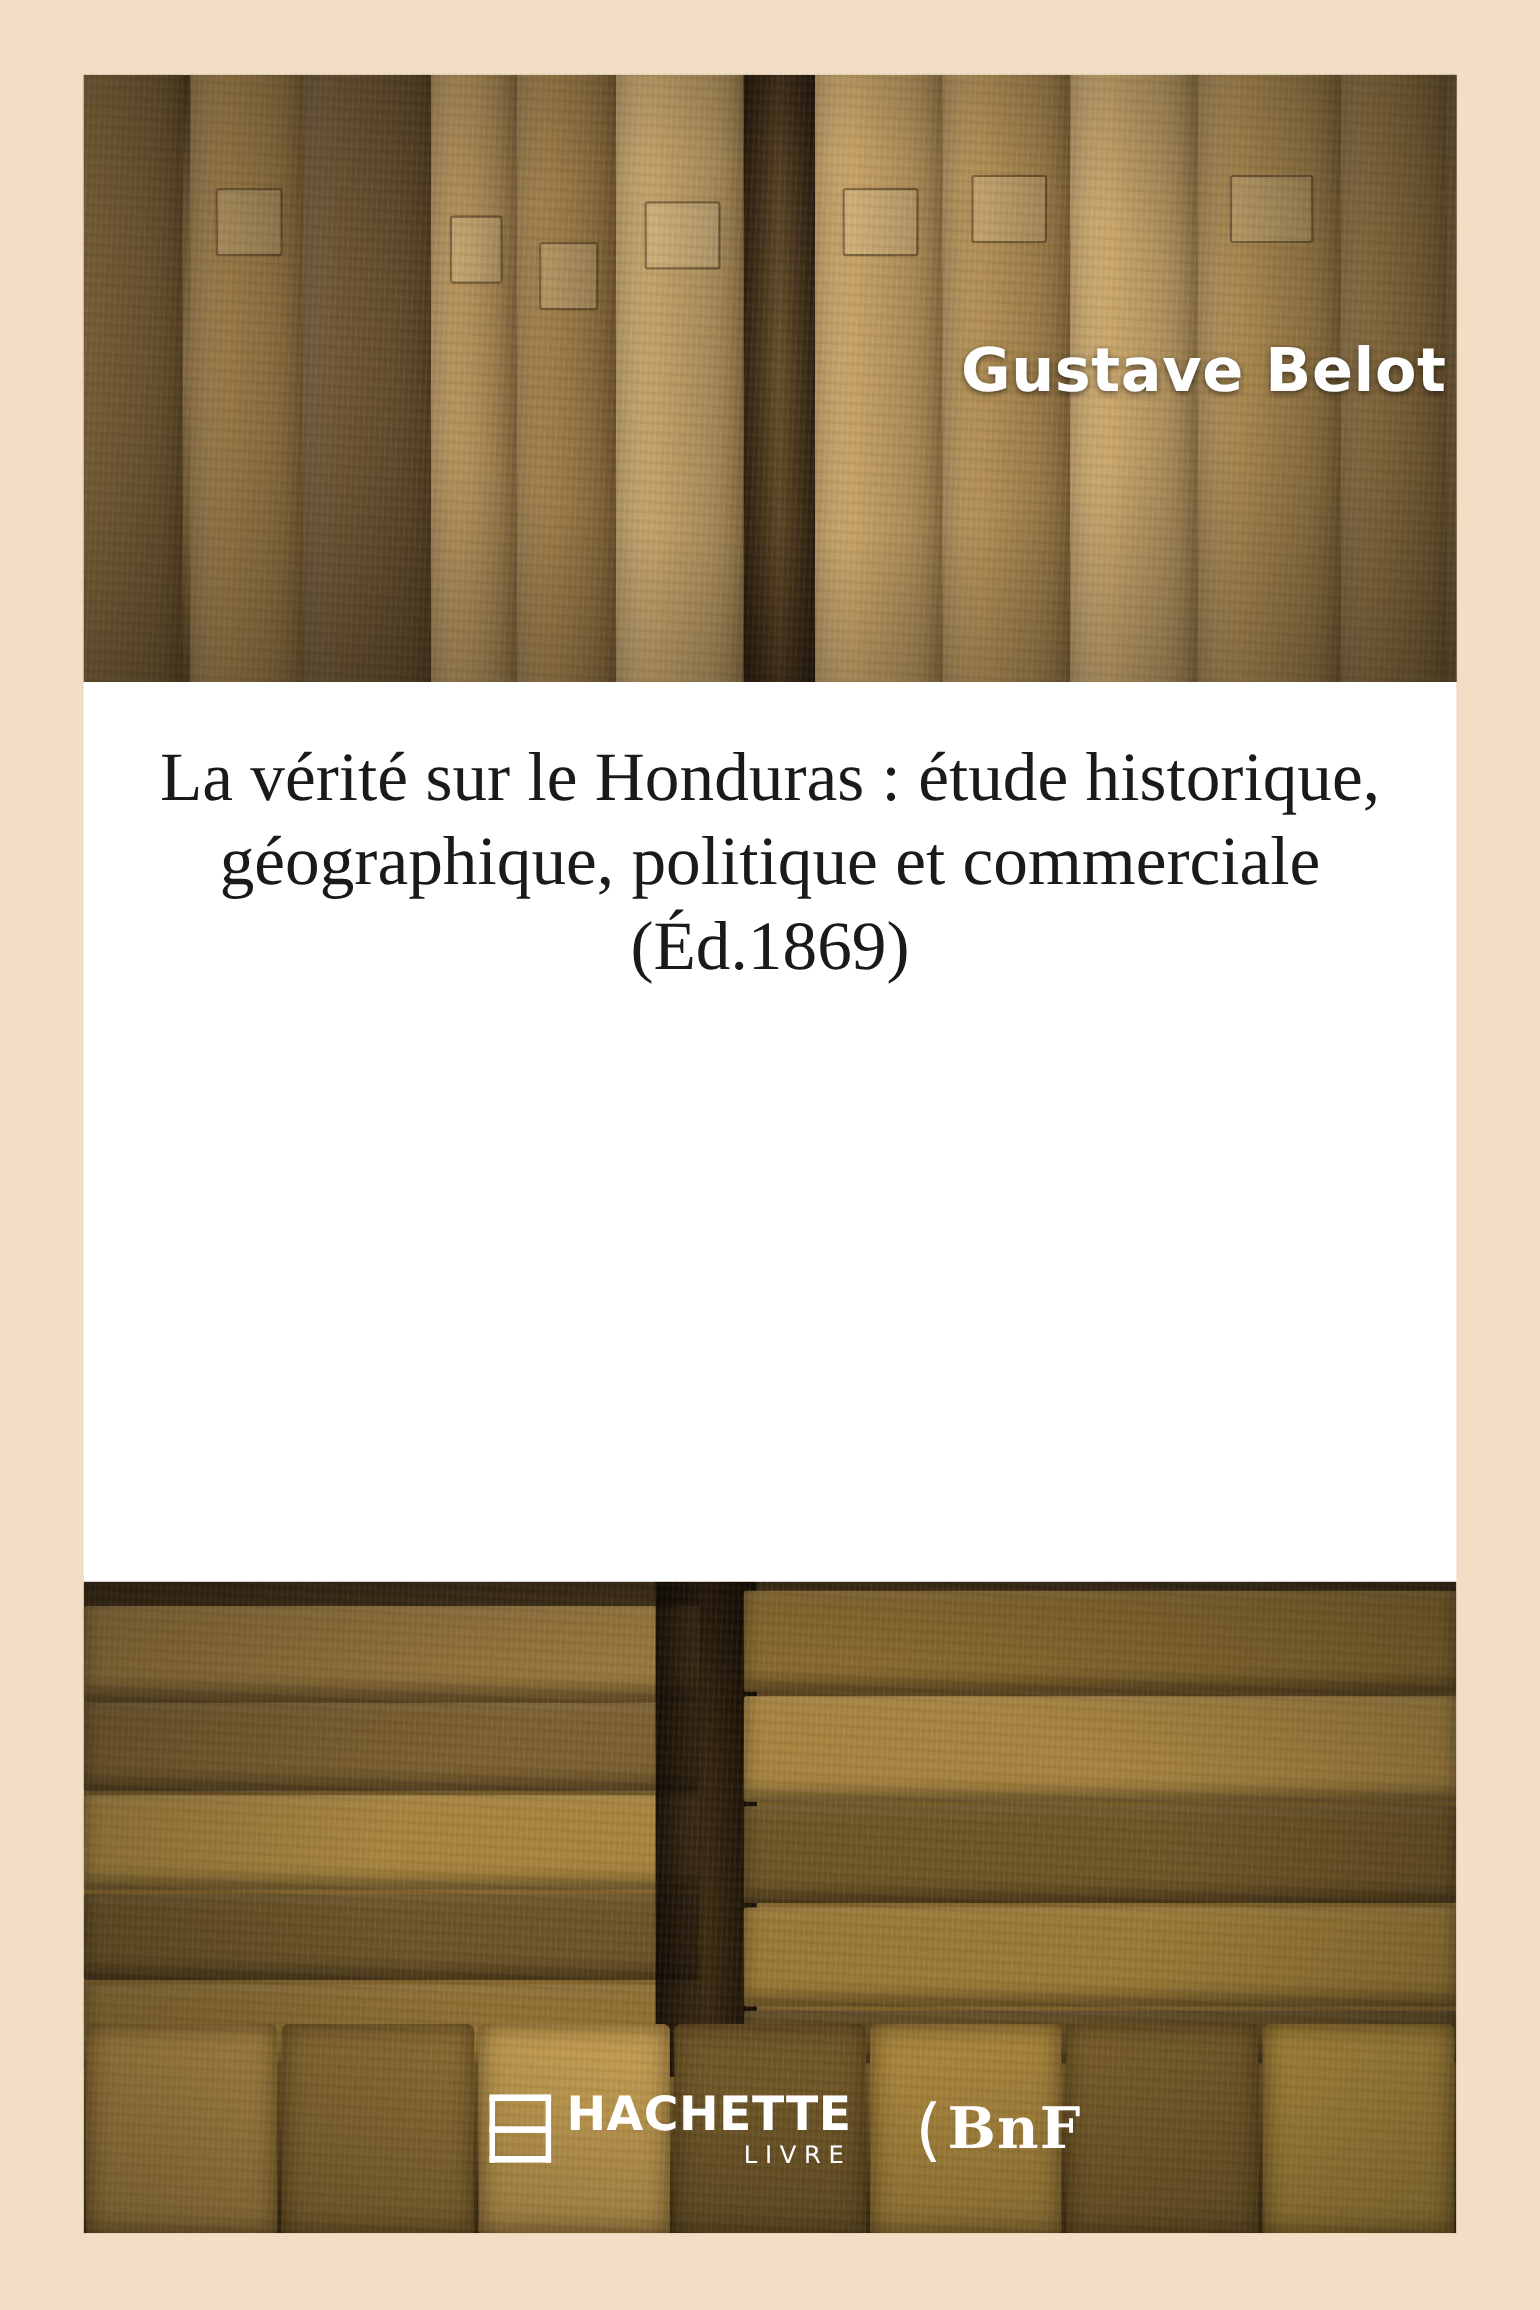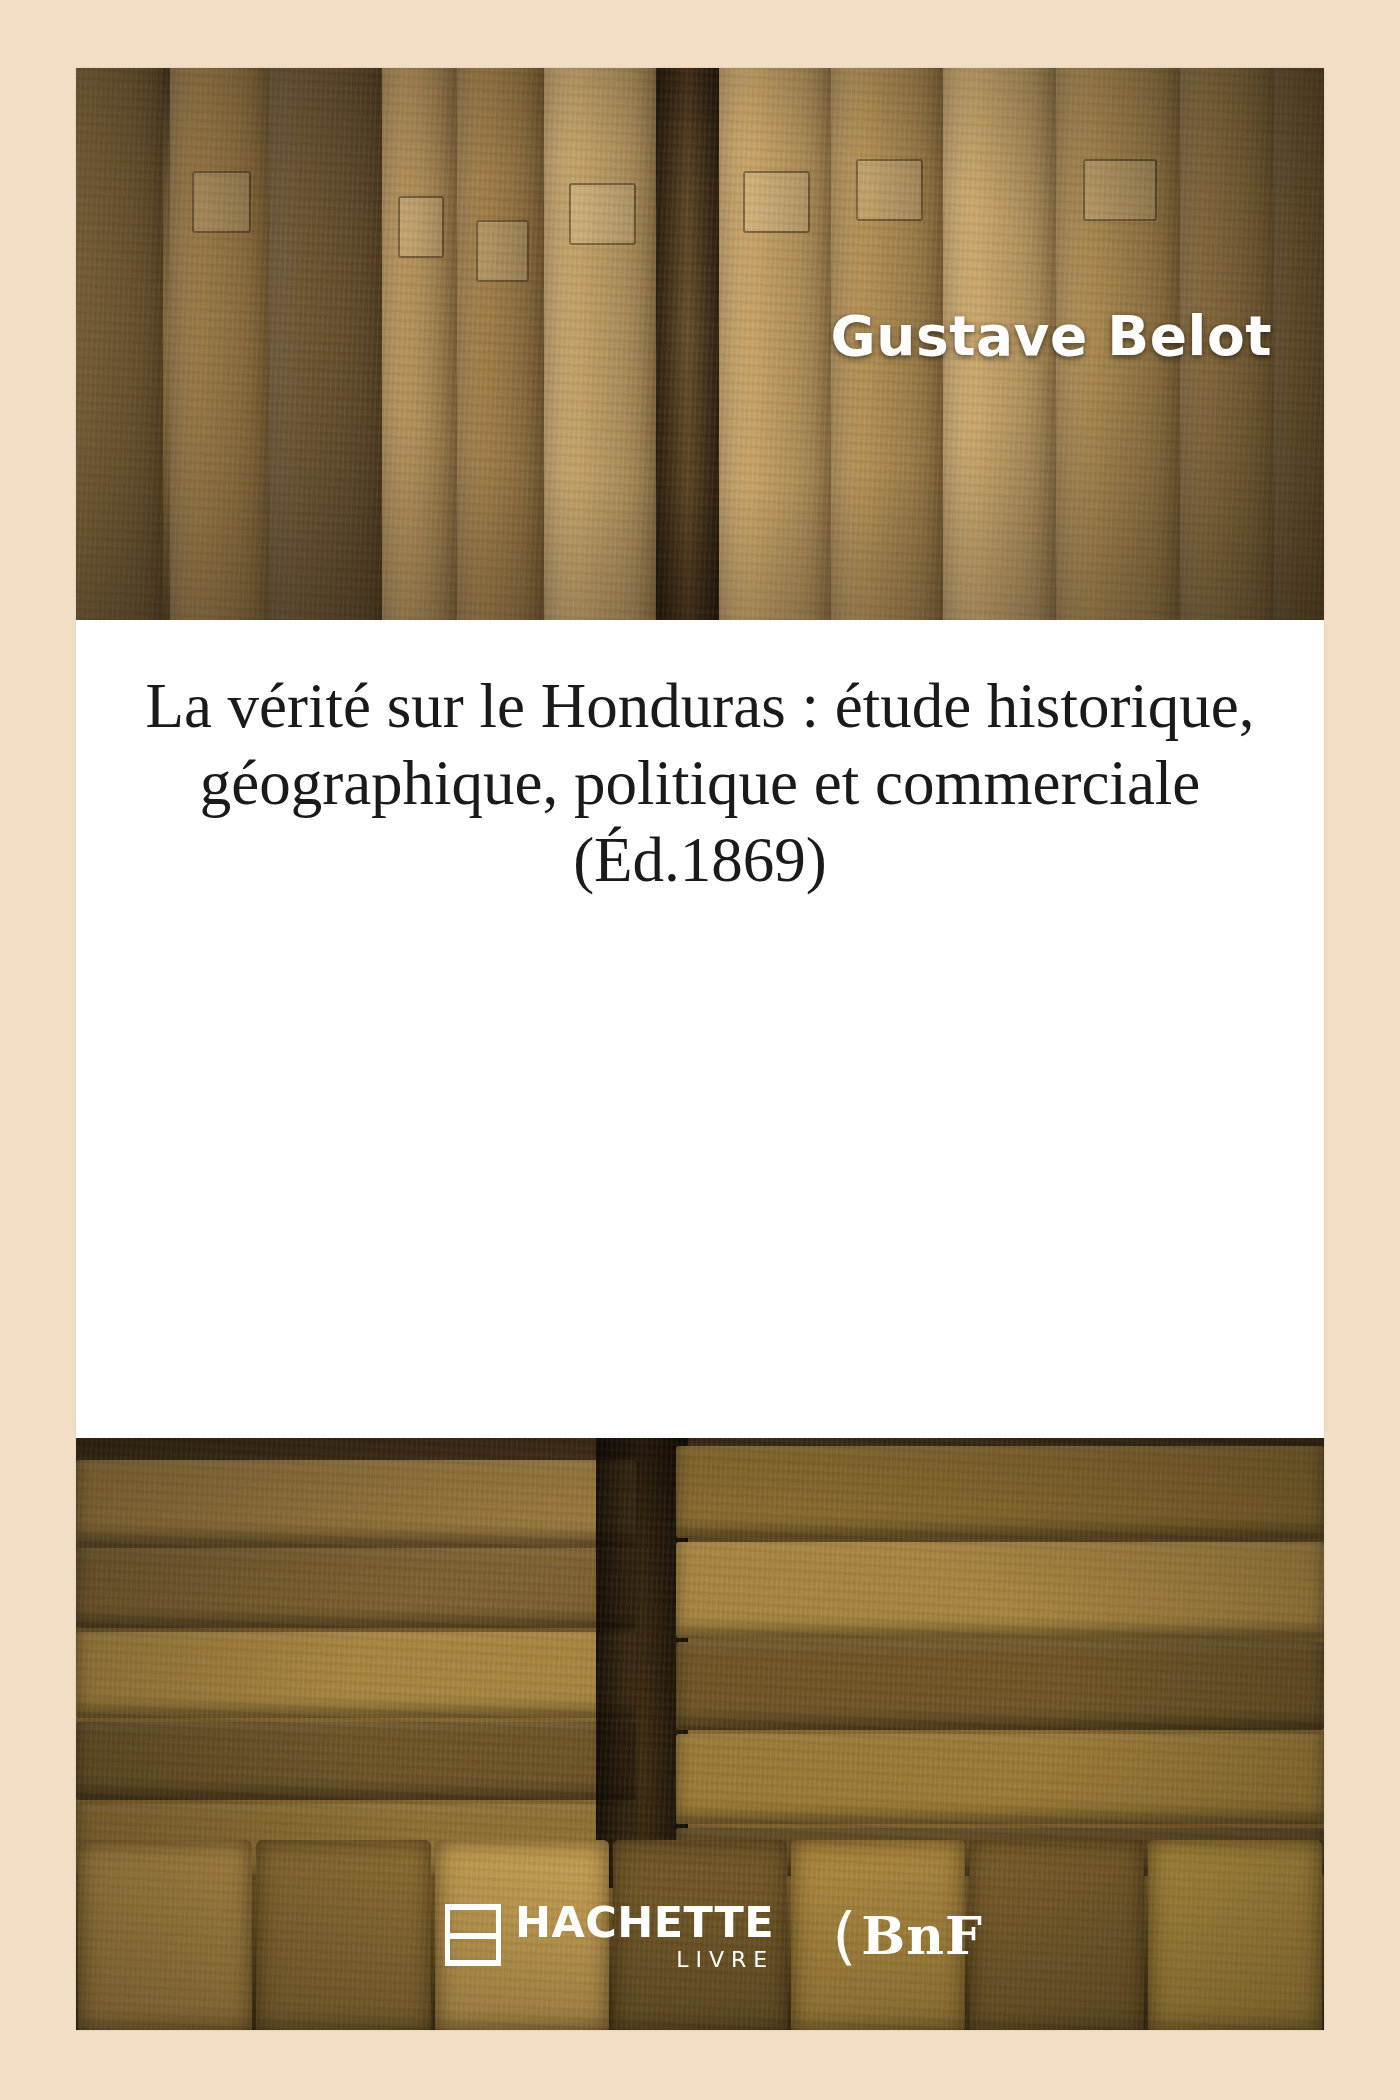--- a/index.html
+++ b/index.html
@@ -37,20 +37,21 @@
   .photo-top {
     position: absolute;
     left: 0;
     top: 0;
     width: 1248px;
     height: 552px;
     overflow: hidden;
     background:
       linear-gradient(95deg, rgba(0,0,0,0.45) 0%, rgba(0,0,0,0.05) 18%, rgba(0,0,0,0.0) 35%, rgba(0,0,0,0.12) 70%, rgba(0,0,0,0.45) 100%),
       linear-gradient(180deg, #6a5130 0%, #a8864f 22%, #c9a463 48%, #b08b4e 74%, #7d5f36 100%);
+    padding-left: 43px;
   }
   .spines {
     position: absolute;
     inset: 0;
   }
   .spine {
     position: absolute;
     top: -6%;
     height: 112%;
     border-radius: 7px 7px 5px 5px;

